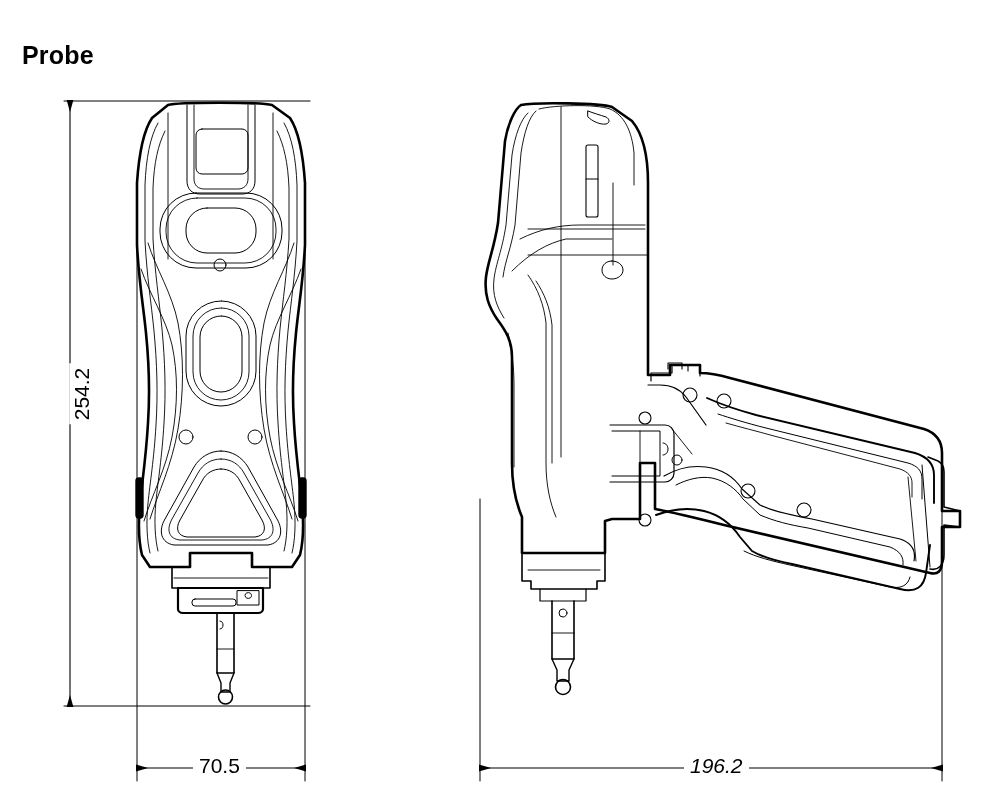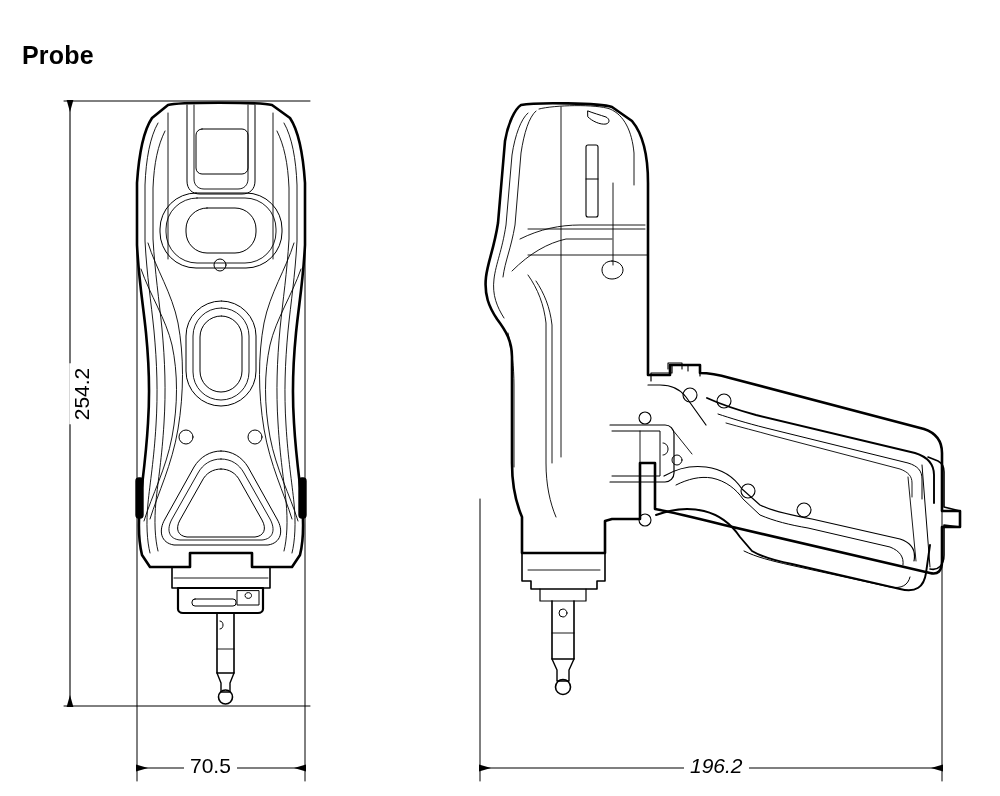--- a/index.html
+++ b/index.html
@@ -51,21 +51,21 @@
     white-space: nowrap;
   }
   #dim-height-label {
     left: 52px;
     top: 348px;
     transform: rotate(-90deg);
     transform-origin: center center;
     padding: 2px 4px;
   }
   #dim-width-front-label {
-    left: 184px;
+    left: 193px;
     top: 722px;
     padding: 0 6px;
   }
   #dim-width-side-label {
     left: 684px;
     top: 722px;
     padding: 0 6px;
     font-style: italic;
   }
 </style>

